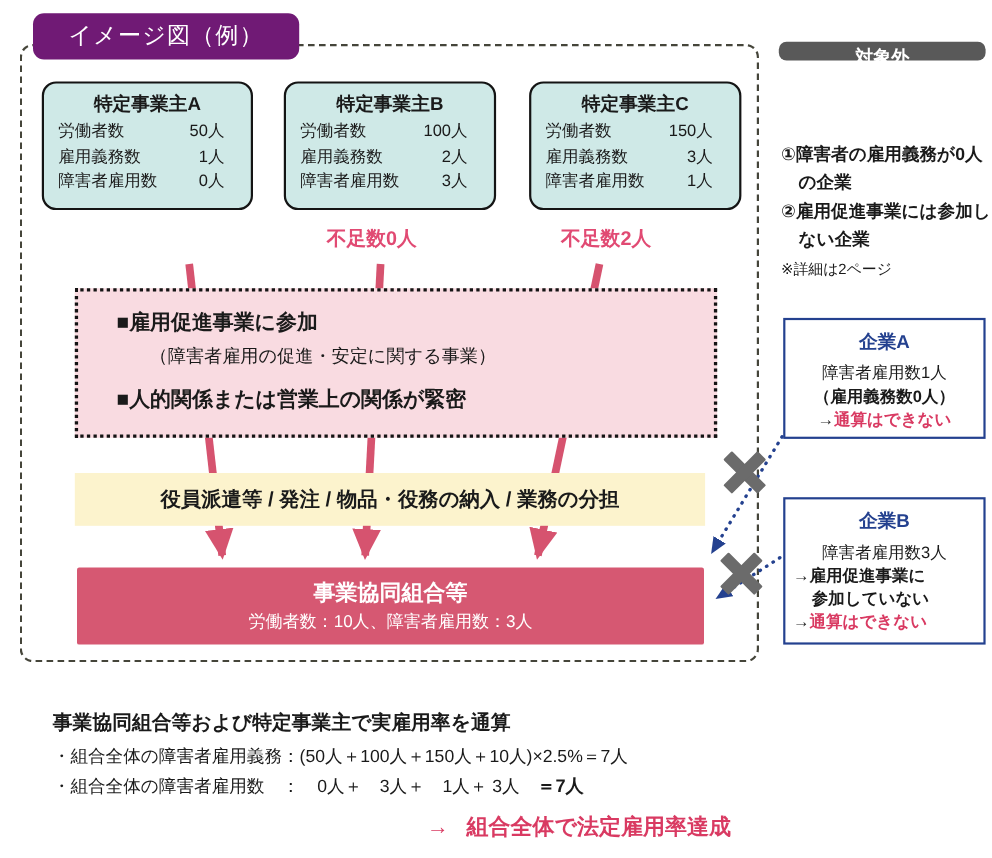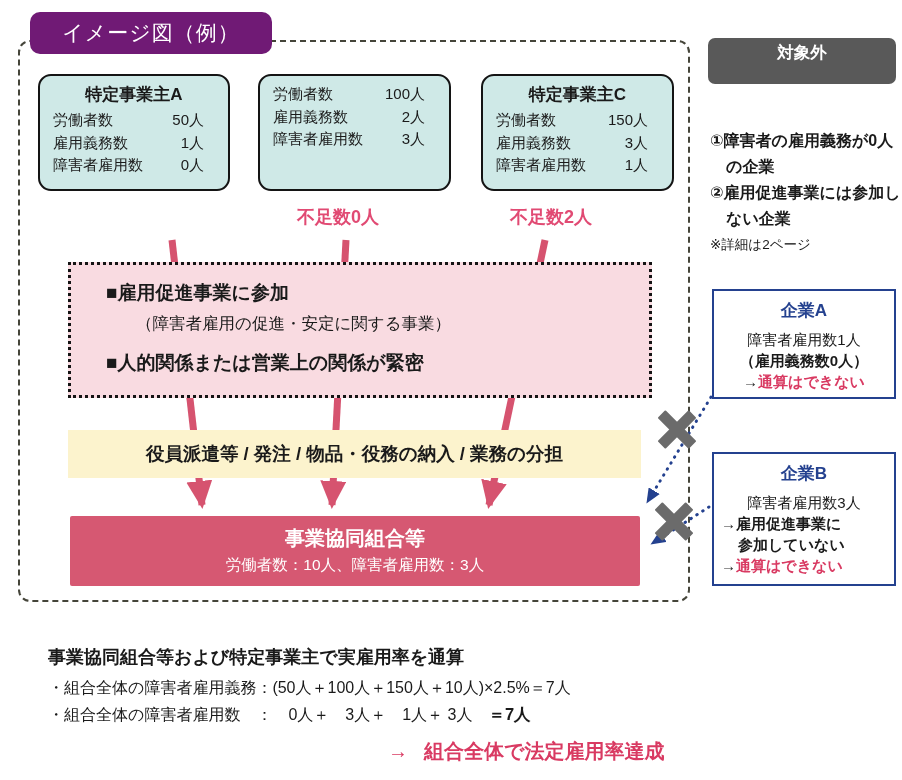--- a/index.html
+++ b/index.html
@@ -49,21 +49,21 @@
     font-size:18.5px; line-height:48px; }
 
   
   .coop { position:absolute; left:70px; top:516px; width:570px; height:70px;
     background:#d65872; border-radius:2px; z-index:3; color:#fff; text-align:center;
     padding-top:9px; }
   .coop .t { font-size:20px; font-weight:bold; }
   .coop .s { font-size:15.5px; margin-top:3px; }
 
   
-  .ex-head { position:absolute; left:708px; top:38px; width:188px; height:46px;
+  .ex-head { position:absolute; left:708px; top:38px; width:188px; height:17px;
     background:#595959; border-radius:7px; color:#fff; font-weight:bold;
     font-size:16.5px; text-align:center; line-height:29px; }
   .ex-intro { position:absolute; left:710px; top:76px; width:192px;
     font-size:16px; line-height:26px; }
   .ex-items { position:absolute; left:710px; top:128px; width:194px;
     font-size:16px; font-weight:bold; line-height:26px; }
   .ex-items div { padding-left:1em; text-indent:-1em; }
   .ex-note { position:absolute; left:710px; top:236px; font-size:13.5px; }
 
   
@@ -127,20 +127,21 @@
         <span>雇用義務数</span>
         <span class="v">1人</span>
       </div>
     <div class="row">
         <span>障害者雇用数</span>
         <span class="v">0人</span>
       </div>
   </div>
 
   <div class="employer b">
+    <div class="ttl">特定事業主B</div>
     <div class="row">
         <span>労働者数</span>
         <span class="v">100人</span>
       </div>
     <div class="row">
         <span>雇用義務数</span>
         <span class="v">2人</span>
       </div>
     <div class="row">
         <span>障害者雇用数</span>

